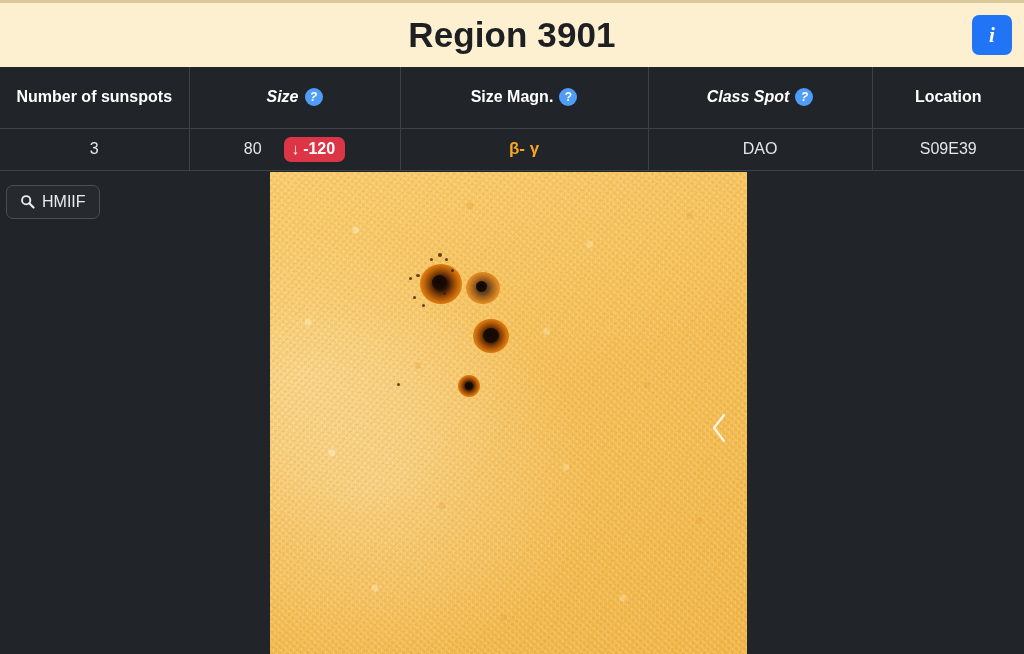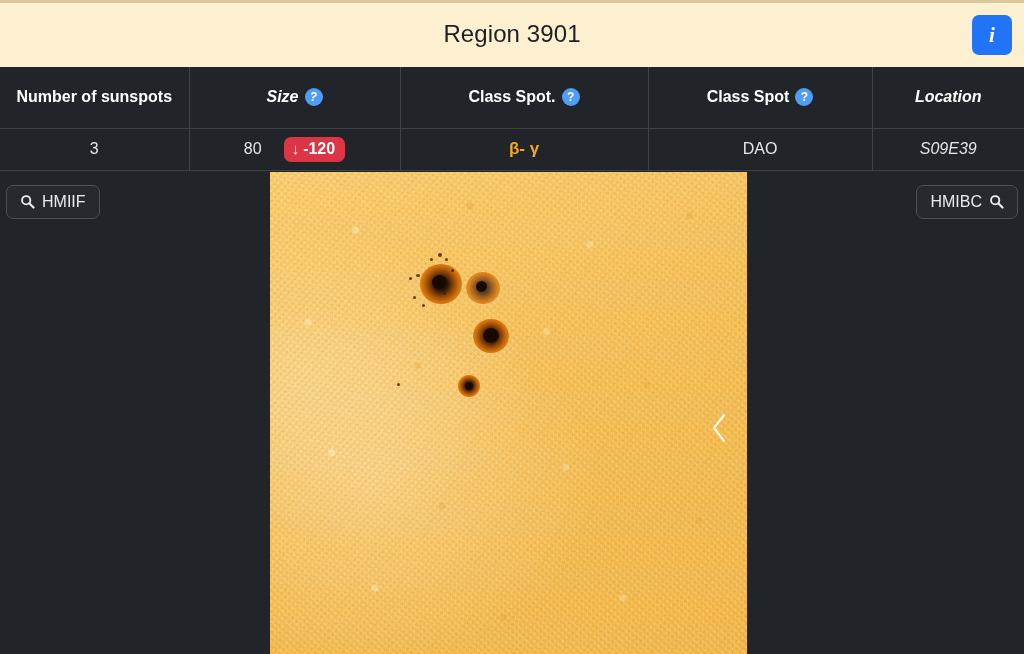--- a/index.html
+++ b/index.html
@@ -23,22 +23,22 @@
     width: 1024px;
     height: 67px;
     background: #fdf0d0;
     border-top: 3px solid #dbc99a;
     display: flex;
     align-items: center;
     justify-content: center;
   }
 
   .page-title {
-    font-size: 24px;
-    font-weight: 400;
+    font-size: 35px;
+    font-weight: 700;
     color: #1d1f22;
     letter-spacing: 0.1px;
     line-height: 1;
     padding-bottom: 2px;
   }
 
   .info-button {
     position: absolute;
     right: 12px;
     top: 50%;
@@ -88,26 +88,26 @@
     height: 42px;
     padding: 4px 6px;
     font-size: 16px;
     font-weight: 400;
     color: #e4e6e8;
   }
 
   .data-table th:first-child,
   .data-table td:first-child { border-left: none; }
   .data-table th:last-child,
-  .data-table td:last-child { border-right: none; font-style: italic; }
+  .data-table td:last-child { border-right: none; }
 
   .col-sunspots { width: 189px; }
   .col-size     { width: 211px; font-style: italic; }
   .col-magn     { width: 248px; }
-  .col-spot     { width: 224px; }
+  .col-spot     { width: 224px; font-style: italic; }
   .col-location { width: 152px; }
 
   .th-inner {
     display: inline-flex;
     align-items: center;
     justify-content: center;
     gap: 6px;
     flex-wrap: wrap;
   }
 
@@ -285,21 +285,21 @@
         </span>
       </th>
       <th class="col-size">
         <span class="th-inner">
           <span>Size</span>
           <span class="help-icon">?</span>
         </span>
       </th>
       <th class="col-magn">
         <span class="th-inner">
-          <span>Class Spot.</span>
+          <span>Size Magn.</span>
           <span class="help-icon">?</span>
         </span>
       </th>
       <th class="col-spot">
         <span class="th-inner">
           <span>Class Spot</span>
           <span class="help-icon">?</span>
         </span>
       </th>
       <th class="col-location">
@@ -339,27 +339,20 @@
 <div class="viewer">
 
   <button class="viewer-btn viewer-btn-left">
     <svg class="mag-icon" viewBox="0 0 16 16">
       <circle cx="6.6" cy="6.6" r="4.4" fill="none" stroke="#e9ecef" stroke-width="2"></circle>
       <line x1="9.9" y1="9.9" x2="14.4" y2="14.4" stroke="#e9ecef" stroke-width="2.4" stroke-linecap="round"></line>
     </svg>
     <span>HMIIF</span>
   </button>
 
-  <button class="viewer-btn viewer-btn-right">
-    <span>HMIBC</span>
-    <svg class="mag-icon" viewBox="0 0 16 16">
-      <circle cx="6.6" cy="6.6" r="4.4" fill="none" stroke="#e9ecef" stroke-width="2"></circle>
-      <line x1="9.9" y1="9.9" x2="14.4" y2="14.4" stroke="#e9ecef" stroke-width="2.4" stroke-linecap="round"></line>
-    </svg>
-  </button>
 
   <div class="sun-frame">
     <div class="sun-surface"></div>
 
     <div class="spot" style="left:150px; top:92px; width:42px; height:40px;">
       <div class="penumbra"></div>
       <div class="umbra" style="left:12px; top:11px; width:15px; height:15px;"></div>
     </div>
 
     <div class="spot" style="left:196px; top:100px; width:34px; height:32px;">

